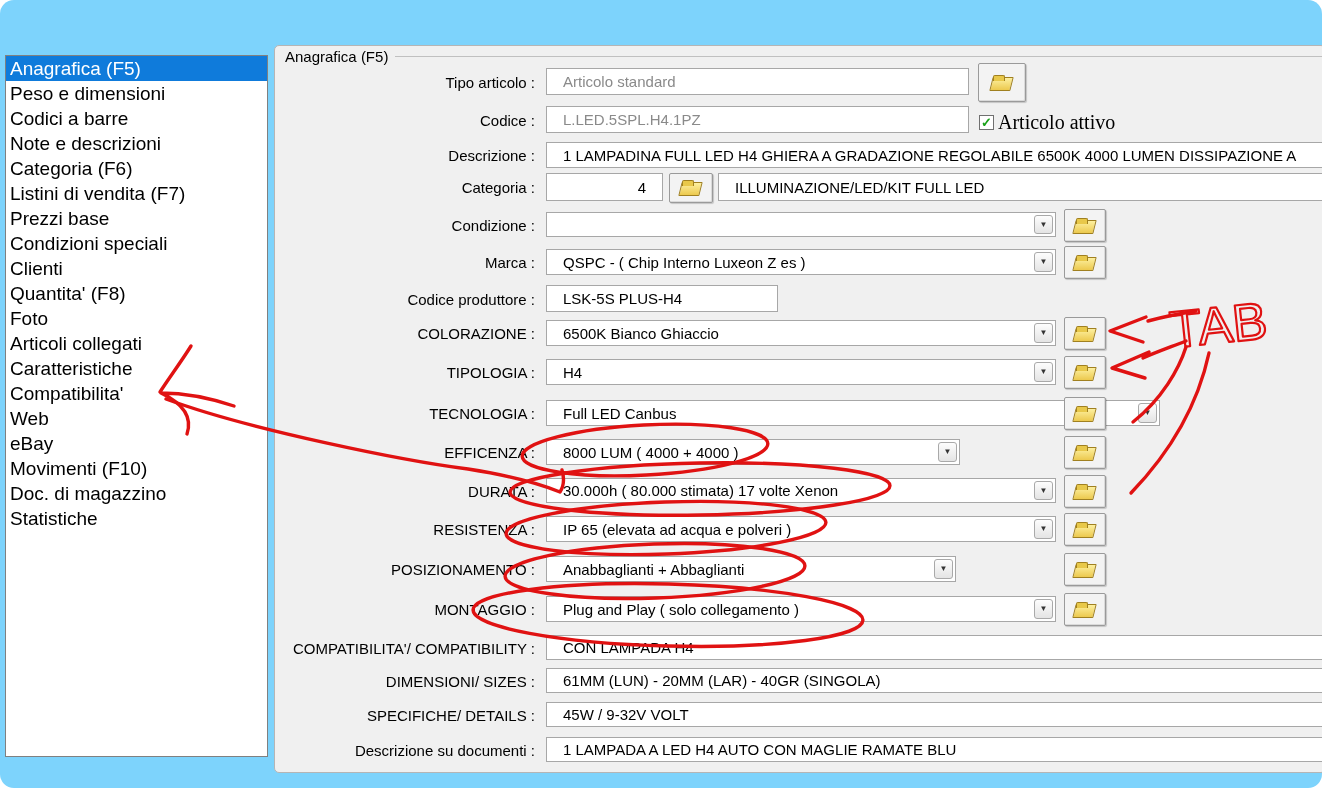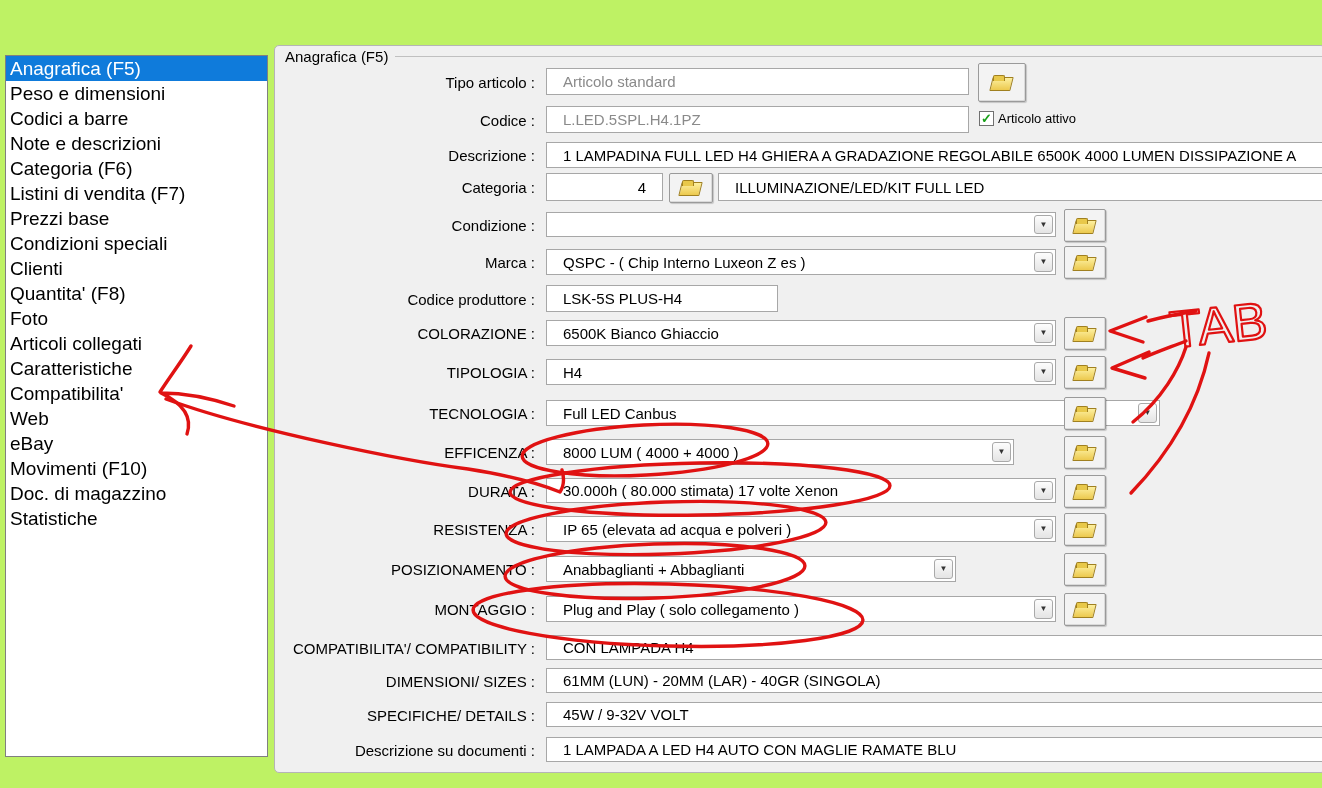--- a/index.html
+++ b/index.html
@@ -1,17 +1,17 @@
 <!DOCTYPE html>
 <html><head>
 <meta charset="utf-8">
 <style>
   html,body{margin:0;padding:0;}
-  #app{position:relative;width:1322px;height:788px;background:#bef264;overflow:hidden;
-       font-family:"Liberation Sans",sans-serif;color:#000;}
+  #app{position:relative;width:1322px;height:788px;background:#7dd3fc;overflow:hidden;
+       font-family:"Liberation Sans",sans-serif;color:#000;border-radius:14px;}
   
   .sidebar{position:absolute;left:5px;top:55px;width:261px;height:700px;background:#fff;
            border:1px solid #808080;font-size:19px;overflow:hidden;}
   .sb-item{height:25px;line-height:25px;padding-left:4px;white-space:nowrap;cursor:default;}
   .sb-item.sel{background:#0f7bdb;color:#fff;}
   
   .panel{position:absolute;left:274px;top:45px;width:1050px;height:726px;background:#f0f0f0;
          border:1px solid #b5b5b5;border-radius:5px;overflow:hidden;font-size:15px;}
   .legend{position:absolute;left:10px;top:2px;font-size:15px;white-space:nowrap;}
   .fline{position:absolute;left:120px;top:10px;right:0;height:1px;background:#c0c0c0;}
@@ -39,21 +39,21 @@
   .folder-ico{position:relative;width:22px;height:16px;display:inline-block;}
   .folder-ico::after{content:"";position:absolute;left:2px;top:0;width:10px;height:5px;
         background:#e8c84a;border:1px solid #a08020;border-bottom:none;border-radius:2px 2px 0 0;}
   .folder-ico::before{content:"";position:absolute;left:0;bottom:0;width:19px;height:12px;
         background:linear-gradient(#fdf0a0,#ecc94e);border:1px solid #a08020;border-radius:1px;
         transform:skewX(-14deg);}
   .cbwrap{position:absolute;left:704px;top:5px;display:flex;align-items:center;gap:4px;cursor:pointer;}
   .cb{width:15px;height:15px;background:#fff;border:1px solid #707070;display:inline-flex;
       align-items:center;justify-content:center;box-sizing:border-box;}
   .ck{color:#19a119;font-size:13px;font-weight:bold;line-height:1;}
-  .cblabel{font-size:13px;}
+  .cblabel{font-size:20px;font-family:Liberation Serif, serif;}
   
   .anno{position:absolute;left:0;top:0;pointer-events:none;}
 </style>
 </head>
 <body>
 
 <div id="app">
 
   <div class="sidebar">
     <div class="sb-item sel">Anagrafica (F5)</div>
@@ -213,21 +213,21 @@
       </div>
       <div class="fbtn cf">
           <span class="folder-ico"></span>
         </div>
     </div>
 
     <div class="row" style="top:393px;height:26px">
       <div class="lbl">
           <span>EFFICENZA :</span>
         </div>
-      <div class="combo" style="left:271px;width:468px">
+      <div class="combo" style="left:271px;width:414px">
         <span>8000 LUM ( 4000 + 4000 )</span>
         <span class="dd">
             <i class="ddg">▼</i>
           </span>
       </div>
       <div class="fbtn cf">
           <span class="folder-ico"></span>
         </div>
     </div>
 

